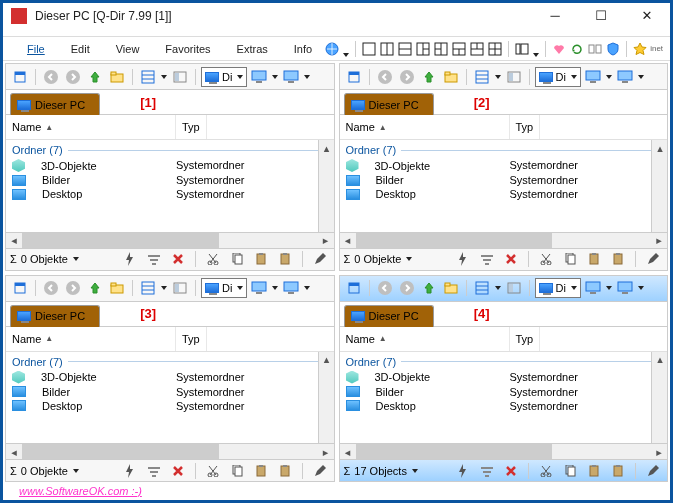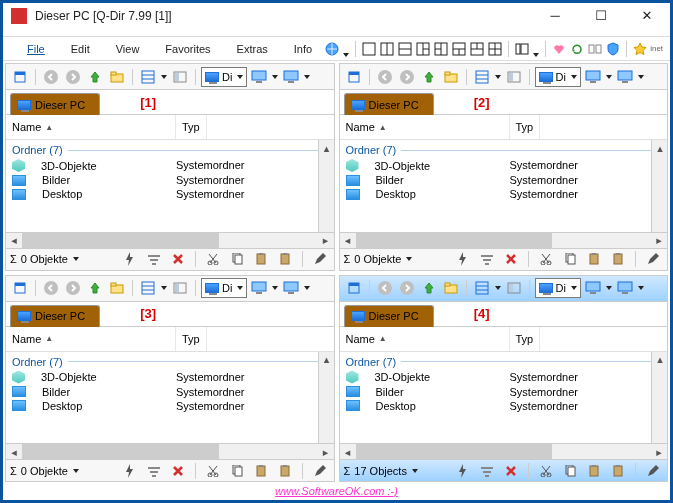--- a/index.html
+++ b/index.html
@@ -43,21 +43,21 @@
   .ico.pc::after{content:"";position:absolute;bottom:-3px;left:3px;width:8px;height:2px;background:#888;}
   .ico.folder{background:linear-gradient(#6ec1ff,#2a8fe0);border:1px solid #2a8fe0;width:14px;height:11px;}
   .ico.cube{background:linear-gradient(#9ee7e0,#4fc9bd);width:13px;height:13px;clip-path:polygon(50% 0,100% 25%,100% 75%,50% 100%,0 75%,0 25%);}
   .hscroll{height:16px;background:#f0f0f0;border-top:1px solid #ccc;display:flex;}
   .hscroll .thumb{width:60%;height:100%;background:#cdcdcd;}
   .hscroll .arrow{width:16px;height:16px;display:flex;align-items:center;justify-content:center;color:#555;background:#f0f0f0;}
   .vscroll{position:absolute;right:0;top:0;bottom:0;width:16px;background:#f0f0f0;border-left:1px solid #ccc;}
   .vscroll .arrow{width:16px;height:16px;display:flex;align-items:center;justify-content:center;color:#555;}
   .status{height:22px;border-top:1px solid #ccc;background:#f7f7f7;display:flex;align-items:center;padding:0 4px;gap:4px;}
   .status.active{background:linear-gradient(#cfe8ff,#9ed1ff);}
-  .watermark{position:absolute;bottom:0;left:0;right:0;text-align:center;color:#ff33cc;font-family:"Times New Roman",serif;font-size:18px;font-style:italic;pointer-events:none;z-index:100;}
+  .watermark{position:absolute;bottom:0;left:16px;right:0;text-align:left;color:#ff33cc;font-family:"Times New Roman",serif;font-size:18px;font-style:italic;pointer-events:none;z-index:100;}
   .watermark .u{text-decoration:underline;}
   svg{display:block;}
 </style>
 </head>
 <body>
 
 <div class="frame">
 
   <div class="titlebar">
     <span class="app-icon"></span>

